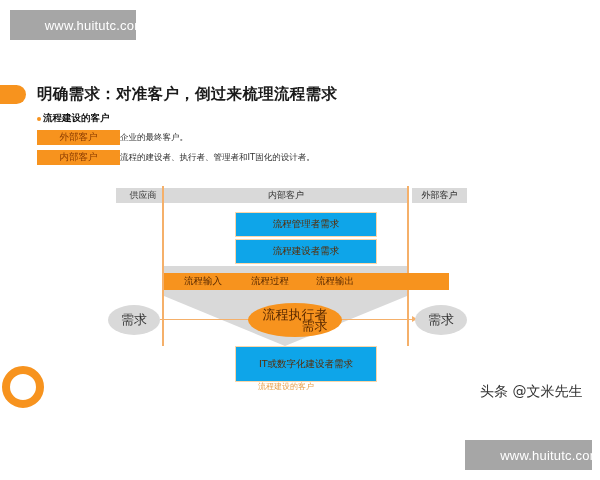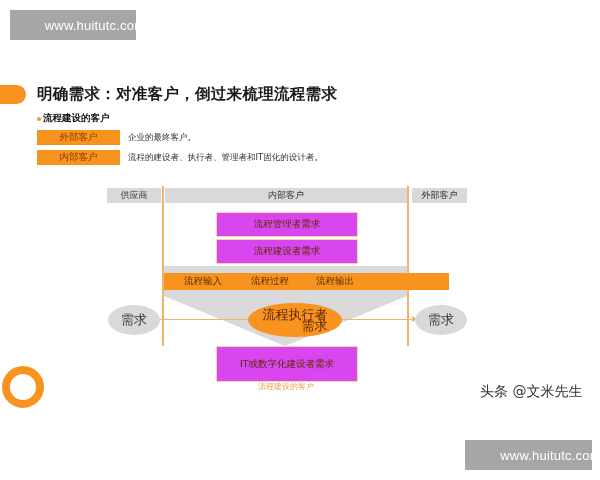--- a/index.html
+++ b/index.html
@@ -33,41 +33,42 @@
     #subtitle .dot {
       display: inline-block; width: 4px; height: 4px; border-radius: 50%;
       background: #f7931e; margin-right: 2px;
     }
 
     .def-row { left: 37px; display: flex; align-items: center; white-space: nowrap; }
     .def-label {
       width: 83px; height: 15px; background: #f7931e; color: #8a3b00;
       font-size: 9.5px; display: flex; align-items: center; justify-content: center;
     }
-    .def-text { font-size: 8.5px; color: #333; margin-left: 8px; }
+    .def-text { font-size: 8.5px; color: #333; margin-left: 0px; }
     #def-row-1 { top: 130px; }
     #def-row-2 { top: 150px; }
 
     
     .hdr {
       background: #d9d9d9; color: #333; font-size: 9px; height: 15px;
       display: flex; align-items: center; justify-content: center;
     }
-    #hdr-supplier { left: 107px; top: 188px; width: 54px; }
+    #hdr-supplier { left: 116px; top: 188px; width: 54px; }
     #hdr-internal { left: 165px; top: 188px; width: 242px; }
     #hdr-external { left: 412px; top: 188px; width: 55px; }
 
     .vline { width: 2px; background: #f5b06a; }
     #vline-left { left: 162px; top: 186px; height: 160px; }
     #vline-right { left: 407px; top: 186px; height: 160px; }
 
     .obox {
-      background: #d946ef; color: #5a2a00; font-size: 9.5px;
+      background: #0ea5e9; color: #5a2a00; font-size: 9.5px;
       display: flex; align-items: center; justify-content: center;
       box-shadow: 0 0 0 1px #fbd6a8;
+      margin-left: 19px;
     }
     #box-manager { left: 217px; top: 213px; width: 140px; height: 23px; }
     #box-builder { left: 217px; top: 240px; width: 140px; height: 23px; }
     #box-it { left: 217px; top: 347px; width: 140px; height: 34px; }
 
     #gray-band { left: 164px; top: 266px; width: 243px; height: 8px; background: #d9d9d9; }
     #process-bar {
       left: 164px; top: 273px; width: 285px; height: 17px; background: #f7931e;
       font-size: 9.5px; color: #5a2a00;
     }

